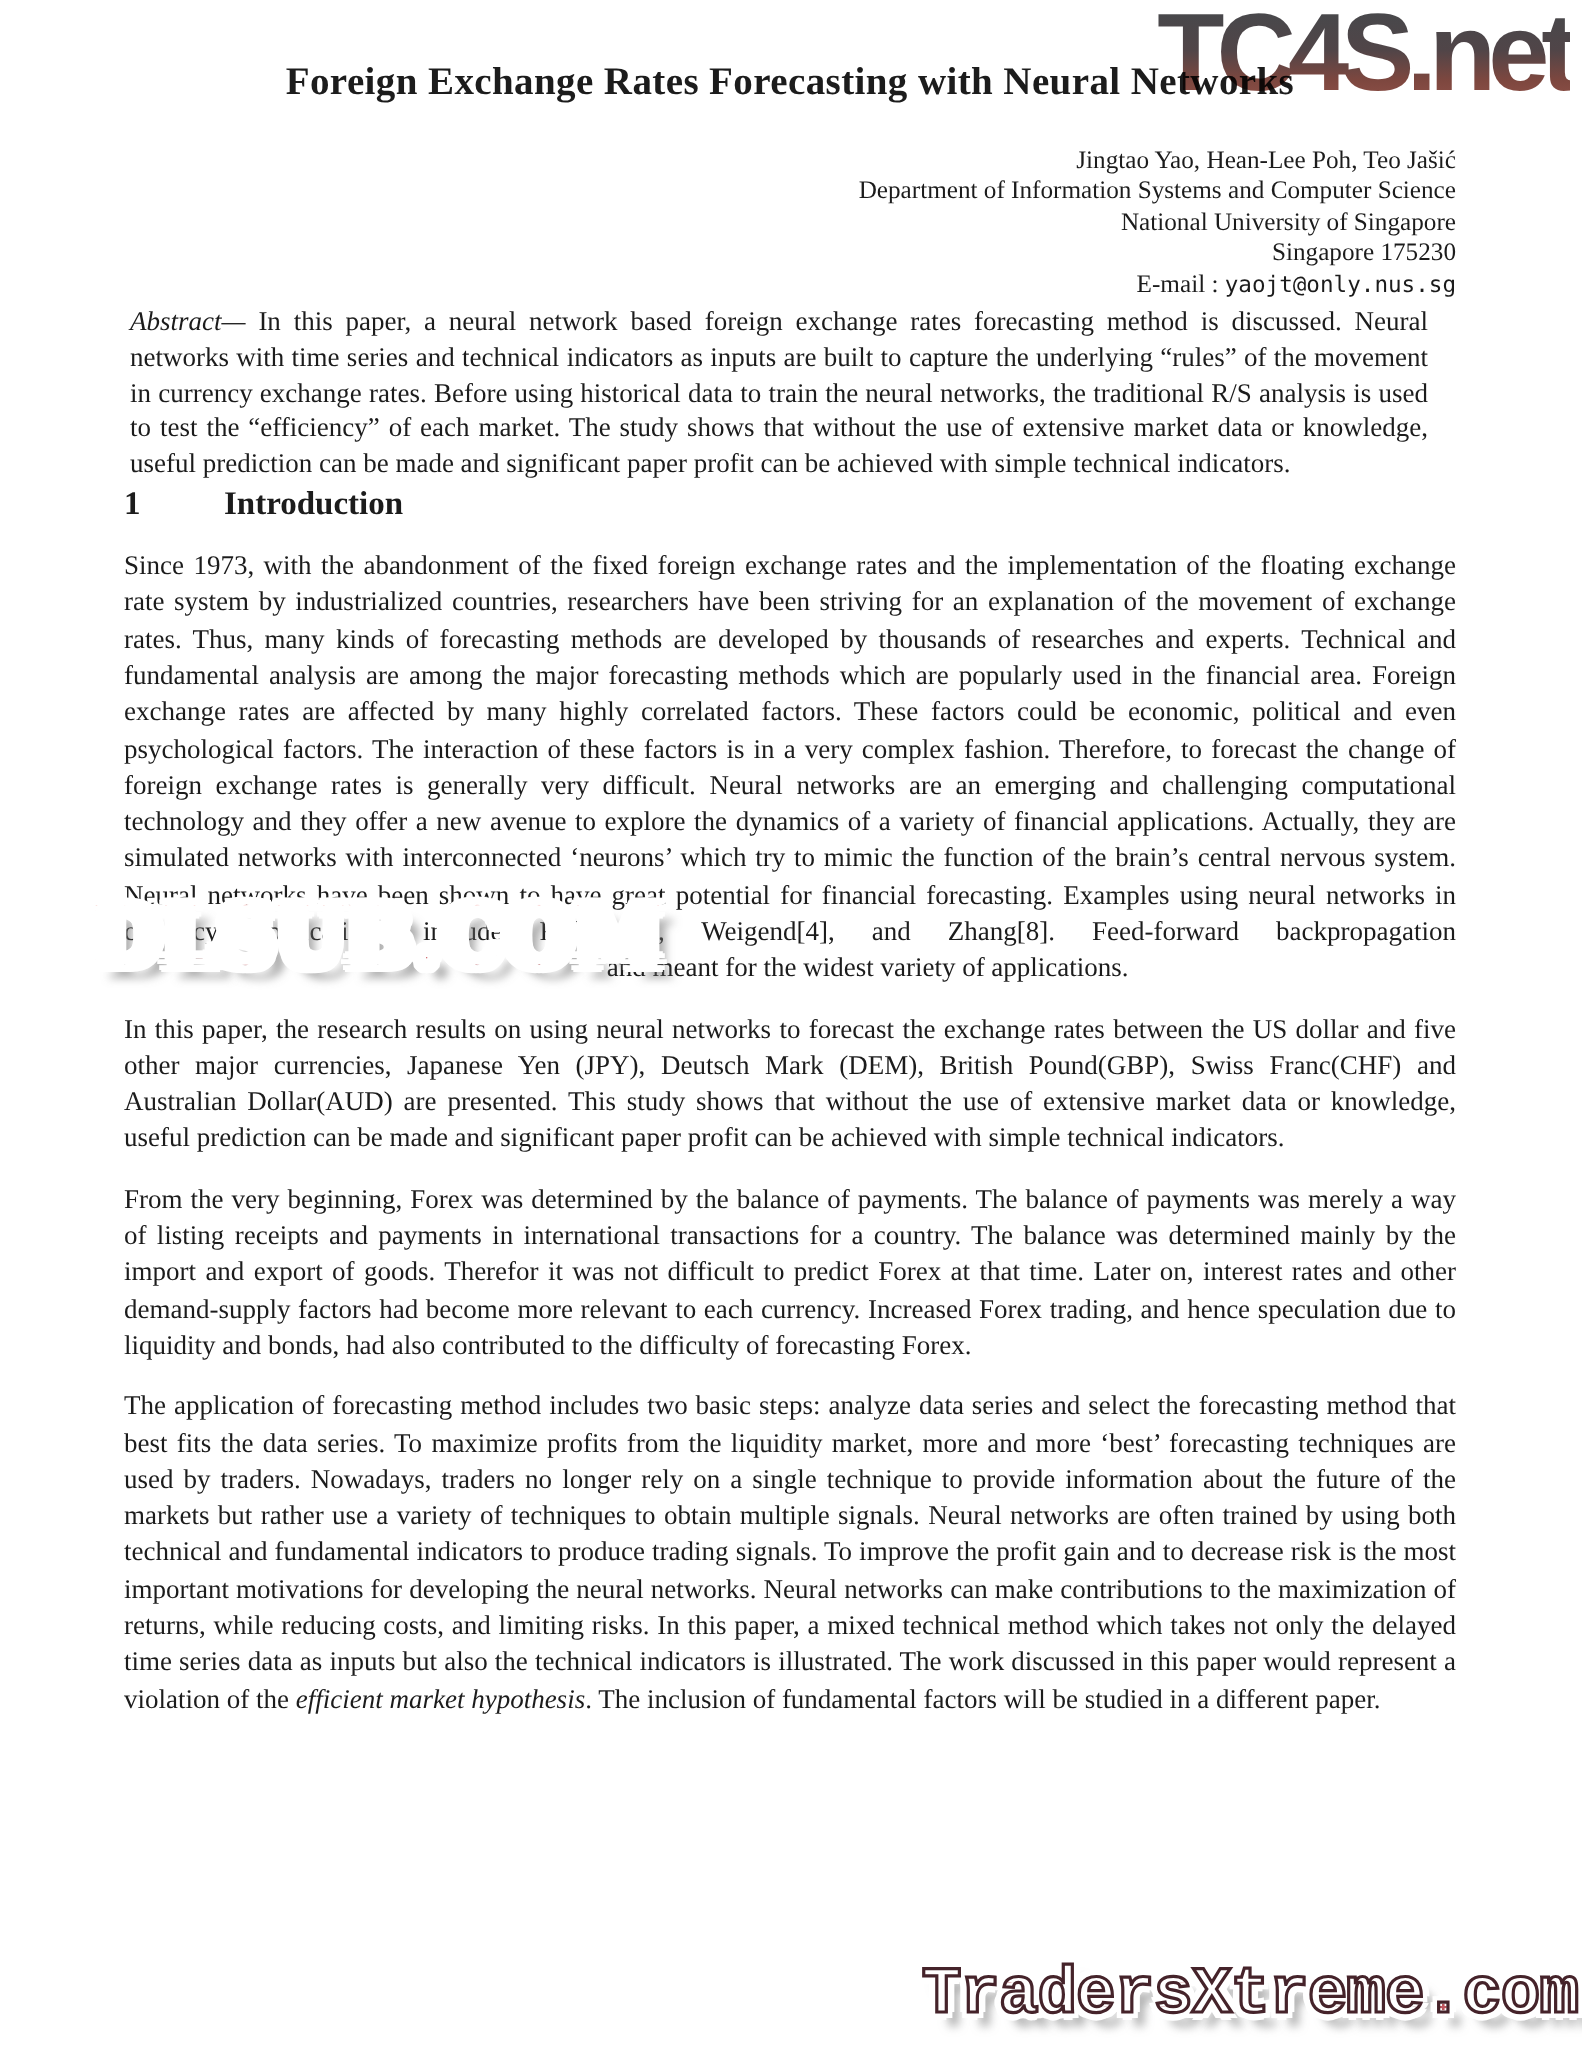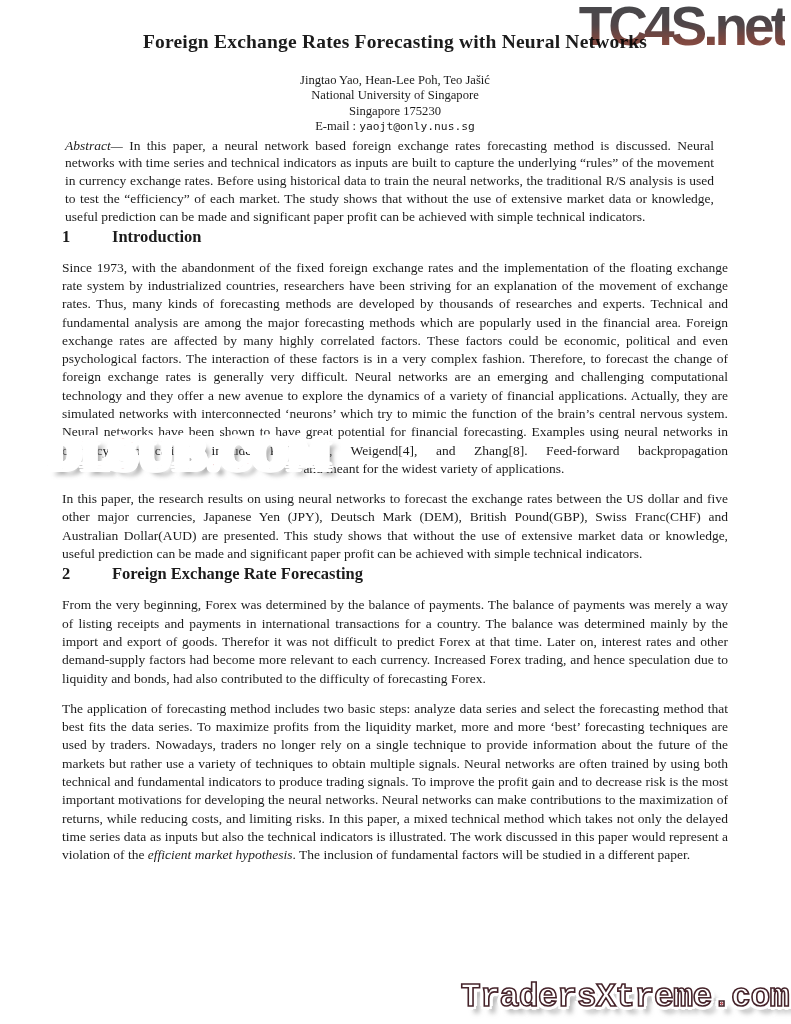--- a/index.html
+++ b/index.html
@@ -23,21 +23,21 @@
   .title {
     text-align: center;
     font-size: 19.5px;
     font-weight: bold;
     line-height: 23px;
     margin-top: 6px;
     letter-spacing: 0.2px;
   }
   .authors {
     margin-top: 20px;
-    text-align: center;
+    text-align: right;
     font-size: 12.6px;
     line-height: 15.4px;
   }
   .email-line .mono {
     font-family: "DejaVu Sans Mono", monospace;
     font-size: 11.3px;
   }
 
   
   .abstract {
@@ -142,20 +142,21 @@
 <div class="page">
 
   <div class="wm-tc4s">TC4S.net</div>
 
   <div class="content">
 
     <h1 class="title">Foreign Exchange Rates Forecasting with Neural Networks</h1>
 
     <div class="authors">
       <div>Jingtao Yao, Hean-Lee Poh, Teo Jašić</div>
+      <div>Department of Information Systems and Computer Science</div>
       <div>National University of Singapore</div>
       <div>Singapore 175230</div>
       <div class="email-line">
         <span>E-mail :</span>
         <span class="mono">yaojt@only.nus.sg</span>
       </div>
     </div>
 
     <div class="abstract">
       <span class="abs-label">Abstract—</span>
@@ -167,23 +168,20 @@
     </div>
 
     <p class="body-par">
       <span>Since 1973, with the abandonment of the fixed foreign exchange rates and the implementation of the floating exchange rate system by industrialized countries, researchers have been striving for an explanation of the movement of exchange rates. Thus, many kinds of forecasting methods are developed by thousands of researches and experts. Technical and fundamental analysis are among the major forecasting methods which are popularly used in the financial area. Foreign exchange rates are affected by many highly correlated factors. These factors could be economic, political and even psychological factors. The interaction of these factors is in a very complex fashion. Therefore, to forecast the change of foreign exchange rates is generally very difficult. Neural networks are an emerging and challenging computational technology and they offer a new avenue to explore the dynamics of a variety of financial applications. Actually, they are simulated networks with interconnected ‘neurons’ which try to mimic the function of the brain’s central nervous system. Neural networks have been shown to have great potential for financial forecasting. Examples using neural networks in currency applications include Refenes[3], Weigend[4], and Zhang[8]. Feed-forward backpropagation</span>
       <span class="wm-gap"><span class="wm-dlsub">DLSUB.COM</span></span>
       <span>and meant for the widest variety of applications.</span>
     </p>
 
     <p class="body-par">In this paper, the research results on using neural networks to forecast the exchange rates between the US dollar and five other major currencies, Japanese Yen (JPY), Deutsch Mark (DEM), British Pound(GBP), Swiss Franc(CHF) and Australian Dollar(AUD) are presented. This study shows that without the use of extensive market data or knowledge, useful prediction can be made and significant paper profit can be achieved with simple technical indicators.</p>
 
-    <div class="section-heading">
-      <span class="sec-num">2</span><span>Foreign Exchange Rate Forecasting</span>
-    </div>
 
     <p class="body-par">From the very beginning, Forex was determined by the balance of payments. The balance of payments was merely a way of listing receipts and payments in international transactions for a country. The balance was determined mainly by the import and export of goods. Therefor it was not difficult to predict Forex at that time. Later on, interest rates and other demand-supply factors had become more relevant to each currency. Increased Forex trading, and hence speculation due to liquidity and bonds, had also contributed to the difficulty of forecasting Forex.</p>
 
     <p class="body-par">
       <span>The application of forecasting method includes two basic steps: analyze data series and select the forecasting method that best fits the data series. To maximize profits from the liquidity market, more and more ‘best’ forecasting techniques are used by traders. Nowadays, traders no longer rely on a single technique to provide information about the future of the markets but rather use a variety of techniques to obtain multiple signals. Neural networks are often trained by using both technical and fundamental indicators to produce trading signals. To improve the profit gain and to decrease risk is the most important motivations for developing the neural networks. Neural networks can make contributions to the maximization of returns, while reducing costs, and limiting risks. In this paper, a mixed technical method which takes not only the delayed time series data as inputs but also the technical indicators is illustrated. The work discussed in this paper would represent a violation of the</span>
       <em>efficient market hypothesis</em><span>. The inclusion of fundamental factors will be studied in a different paper.</span>
     </p>
 
   </div>
 

